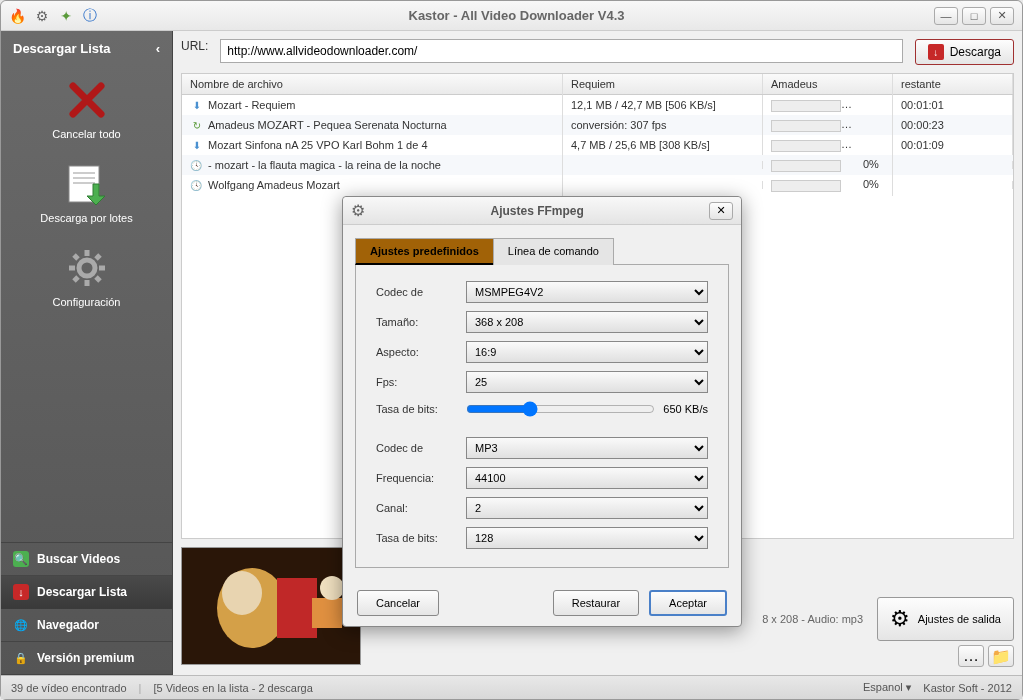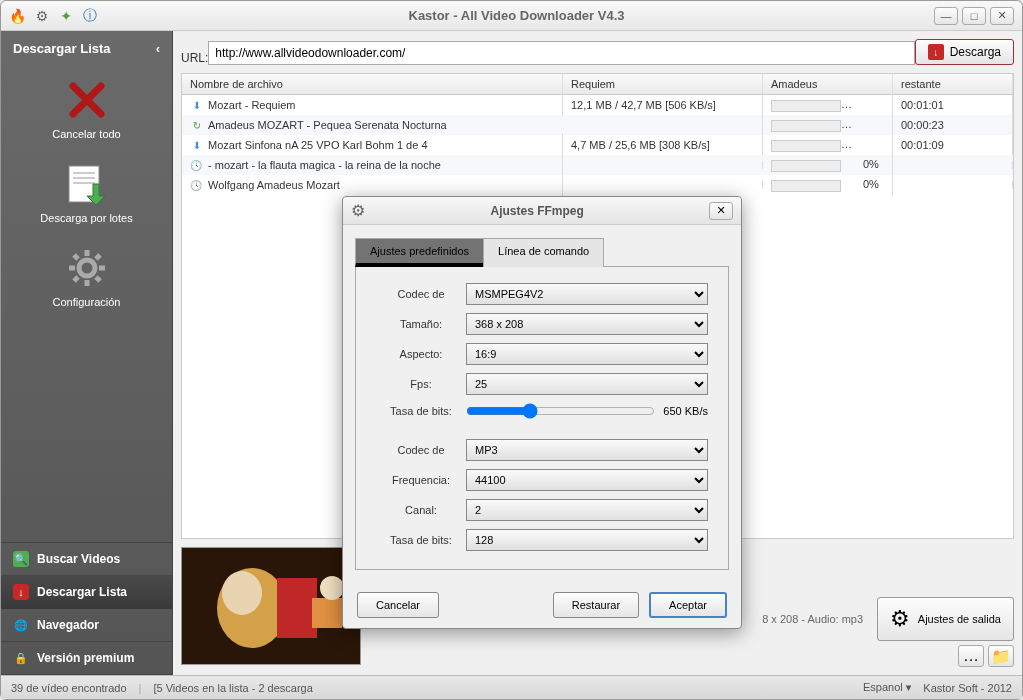--- a/index.html
+++ b/index.html
@@ -20,21 +20,21 @@
 .sidebar-header { padding: 10px 12px; font-size: 13px; font-weight: bold; display: flex; justify-content: space-between; align-items: center; }
 .sidebar-item { display: flex; flex-direction: column; align-items: center; padding: 10px 8px; cursor: pointer; font-size: 11px; }
 .sidebar-item .big-icon { width: 48px; height: 48px; display: flex; align-items: center; justify-content: center; margin-bottom: 4px; }
 .sidebar-spacer { flex: 1; }
 .sidebar-nav { border-top: 1px solid #444; }
 .sidebar-nav-item { display: flex; align-items: center; gap: 8px; padding: 8px 12px; font-size: 12px; font-weight: bold; cursor: pointer; border-bottom: 1px solid rgba(0,0,0,0.2); }
 .sidebar-nav-item.active { background: linear-gradient(#4a4a4a, #3a3a3a); }
 .nav-icon { width: 16px; height: 16px; display: flex; align-items: center; justify-content: center; border-radius: 3px; font-size: 11px; }
 
 .main { flex: 1; display: flex; flex-direction: column; background: #f0f0f0; }
-.url-row { display: flex; align-items: flex-end; padding: 8px; gap: 0; }
+.url-row { display: flex; align-items: flex-start; padding: 8px; gap: 12px; }
 .url-label { font-size: 12px; color: #333; }
 .url-input { flex: 1; height: 24px; border: 1px solid #aaa; background: #fff; padding: 0 6px; font-size: 12px; }
 .dl-btn { height: 26px; padding: 0 12px; border: 1px solid #a03030; background: linear-gradient(#fdfdfd, #e5e5e5); border-radius: 3px; font-size: 12px; cursor: pointer; display: flex; align-items: center; gap: 6px; }
 .dl-btn .dl-icon { width: 16px; height: 16px; background: #c62828; border-radius: 2px; display: flex; align-items: center; justify-content: center; color: #fff; font-size: 10px; }
 
 .table-container { flex: 1; background: #fff; margin: 0 8px; border: 1px solid #ccc; overflow: auto; }
 .table-header { display: flex; background: linear-gradient(#fafafa, #eaeaea); border-bottom: 1px solid #ccc; font-size: 11px; color: #333; }
 .th, .td { padding: 4px 8px; border-right: 1px solid #ddd; overflow: hidden; text-overflow: ellipsis; white-space: nowrap; }
 .col-name { flex: 1; min-width: 200px; }
 .col-status { width: 200px; }
@@ -60,24 +60,24 @@
 .status-sep { color: #aaa; }
 
 
 .dialog { position: absolute; left: 342px; top: 196px; width: 400px; background: #f0f0f0; border: 1px solid #888; border-radius: 4px; box-shadow: 0 4px 20px rgba(0,0,0,0.4); z-index: 100; }
 .dialog-titlebar { height: 28px; background: linear-gradient(#f8f8f8, #e4e4e4); border-bottom: 1px solid #ccc; display: flex; align-items: center; padding: 0 8px; border-radius: 4px 4px 0 0; }
 .dialog-titlebar .d-title { flex: 1; text-align: center; font-size: 12px; color: #555; font-weight: bold; }
 .dialog-titlebar .d-close { width: 24px; height: 18px; border: 1px solid #aaa; border-radius: 3px; background: linear-gradient(#fdfdfd, #e5e5e5); display: flex; align-items: center; justify-content: center; font-size: 11px; cursor: pointer; }
 .dialog-body { padding: 12px; }
 .tabs { display: flex; border-bottom: 1px solid #aaa; }
 .tab { padding: 6px 14px; font-size: 11px; border: 1px solid #aaa; border-bottom: none; background: #e5e5e5; margin-right: -1px; cursor: pointer; position: relative; top: 1px; }
-.tab.active { background: #737373; border-bottom: 4px solid #000000; }
+.tab.active { background: #a16207; border-bottom: 2px solid #000000; font-weight: bold; }
 .tab-panel { border: 1px solid #aaa; border-top: none; padding: 16px 20px 10px; background: #f0f0f0; }
 .form-row { display: flex; align-items: center; margin-bottom: 8px; font-size: 11px; }
-.form-label { width: 90px; color: #333; text-align: center; }
+.form-label { width: 90px; color: #333; }
 .form-select { flex: 1; height: 22px; border: 1px solid #888; background: linear-gradient(#fafafa, #e0e0e0); font-size: 11px; padding: 0 4px; }
 .slider-row { display: flex; align-items: center; gap: 8px; }
 .slider { flex: 1; }
 .slider-val { font-size: 11px; }
 .form-divider { height: 12px; }
 .dialog-buttons { display: flex; justify-content: space-between; padding: 10px 14px; }
 .dlg-btn-group { display: flex; gap: 10px; margin-left: 39px; }
 .dlg-btn { height: 26px; padding: 0 18px; border: 1px solid #888; border-radius: 3px; background: linear-gradient(#fdfdfd, #e5e5e5); font-size: 11px; cursor: pointer; }
 .dlg-btn.primary { border: 2px solid #4a80c8; }
 
@@ -190,20 +190,21 @@
                   <span style="color:#4a90d0;">⬇</span>
                 </span>Mozart - Requiem</div>
               <div class="td col-status">12,1 MB / 42,7 MB [506 KB/s]</div>
               <div class="td col-progress"><span class="progress-bar"><span class="progress-fill" style="width:28%"></span></span><span class="progress-text">28%</span></div>
               <div class="td col-remain">00:01:01</div>
             </div>
             <div class="table-row">
               <div class="td col-name"><span class="row-icon">
                   <span style="color:#5a9a3a;">↻</span>
                 </span>Amadeus MOZART - Pequea Serenata Nocturna</div>
+              <div class="td col-status">conversión: 307 fps</div>
               <div class="td col-progress"><span class="progress-bar"><span class="progress-fill" style="width:34%"></span></span><span class="progress-text">34%</span></div>
               <div class="td col-remain">00:00:23</div>
             </div>
             <div class="table-row">
               <div class="td col-name"><span class="row-icon">
                   <span style="color:#4a90d0;">⬇</span>
                 </span>Mozart Sinfona nA 25 VPO Karl Bohm 1 de 4</div>
               <div class="td col-status">4,7 MB / 25,6 MB [308 KB/s]</div>
               <div class="td col-progress"><span class="progress-bar"><span class="progress-fill" style="width:18%"></span></span><span class="progress-text">18%</span></div>
               <div class="td col-remain">00:01:09</div>

